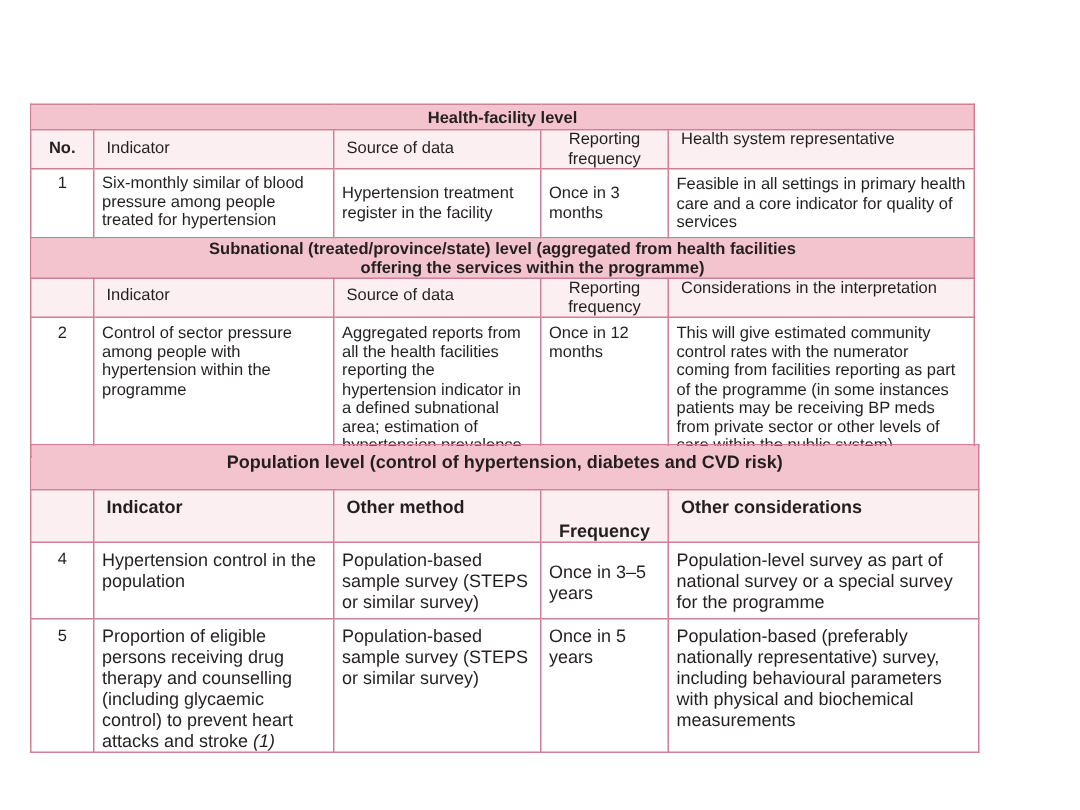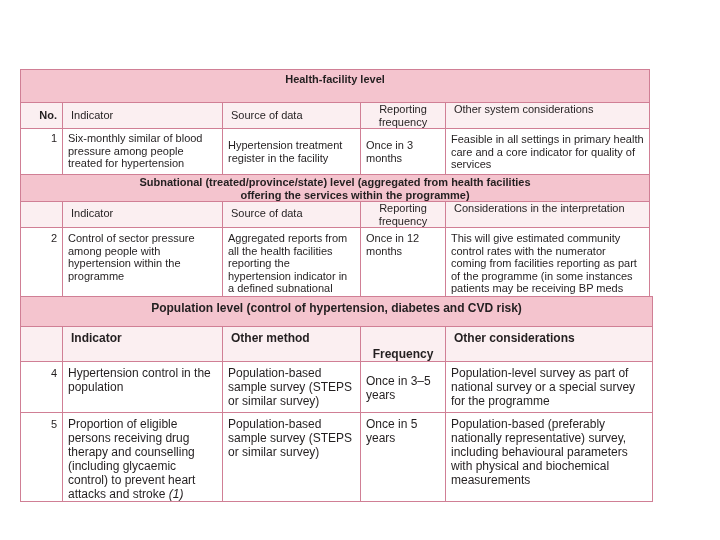--- a/index.html
+++ b/index.html
@@ -2,48 +2,48 @@
 <html><head>
 <meta charset="utf-8">
 <style>
   html, body { margin:0; padding:0; background:#ffffff; }
   body { width:720px; height:540px; position:relative; overflow:hidden;
          font-family:"Liberation Sans", sans-serif; color:#231f20; }
   .tbl { position:absolute; border-collapse:collapse; table-layout:fixed; font-size:11px; line-height:12.5px; }
   .tbl td { border:1px solid #d07f95; vertical-align:top; padding:0 5px; overflow:hidden; }
   .band td { background:#f4c4ce; font-weight:bold; text-align:center; font-size:11px; line-height:12.5px; }
   .hdr td { background:#fbeff1; }
-  .num { text-align:right; }
+  .num { text-align:center; }
   .data td { background:#ffffff; }
   .pop { font-size:12px; line-height:14px; }
   .pop .band td { font-size:12px; }
   .pop .hdr td { font-weight:bold; }
   em { font-style:italic; }
 </style>
 </head>
 <body>
 
 <table class="tbl" style="left:20px; top:69px; width:629px;">
   <colgroup>
     <col style="width:42px">
       <col style="width:160px">
       <col style="width:138px">
       <col style="width:85px">
       <col style="width:204px">
   </colgroup>
   <tbody>
-      <tr class="band" style="height:33px">
+      <tr class="band" style="height:17px">
     <td colspan="5" style="padding-top:3px">Health-facility level</td>
   </tr>
   <tr class="hdr" style="height:24px">
     <td class="num" style="padding-top:6px;font-weight:bold">No.</td>
     <td style="padding-top:6px;padding-left:8px">Indicator</td>
     <td style="padding-top:6px;padding-left:8px">Source of data</td>
     <td style="text-align:center;padding-top:0">Reporting frequency</td>
-    <td style="padding-top:0;padding-left:8px">Other system considerations</td>
+    <td style="padding-top:0;padding-left:8px">Health system representative</td>
   </tr>
   <tr class="data" style="height:46px">
     <td class="num" style="padding-top:3px">1</td>
     <td style="padding-top:3px">Six-monthly similar of blood pressure among people treated for hypertension</td>
     <td style="padding-top:10px">Hypertension treatment register in the facility</td>
     <td style="padding-top:10px">Once in 3 months</td>
     <td style="padding-top:4px">Feasible in all settings in primary health care and a core indicator for quality of services</td>
   </tr>
   <tr class="band" style="height:26px">
     <td colspan="5" style="padding-top:1px">

